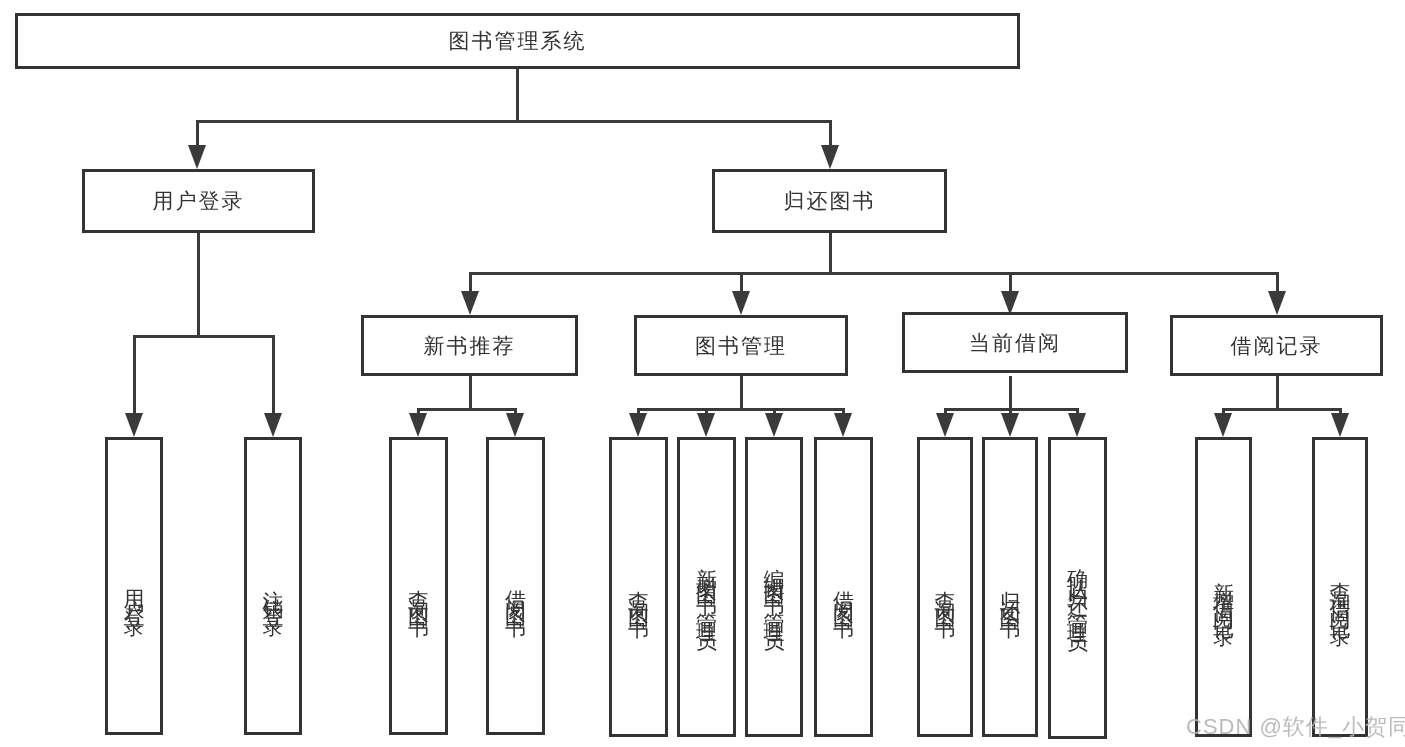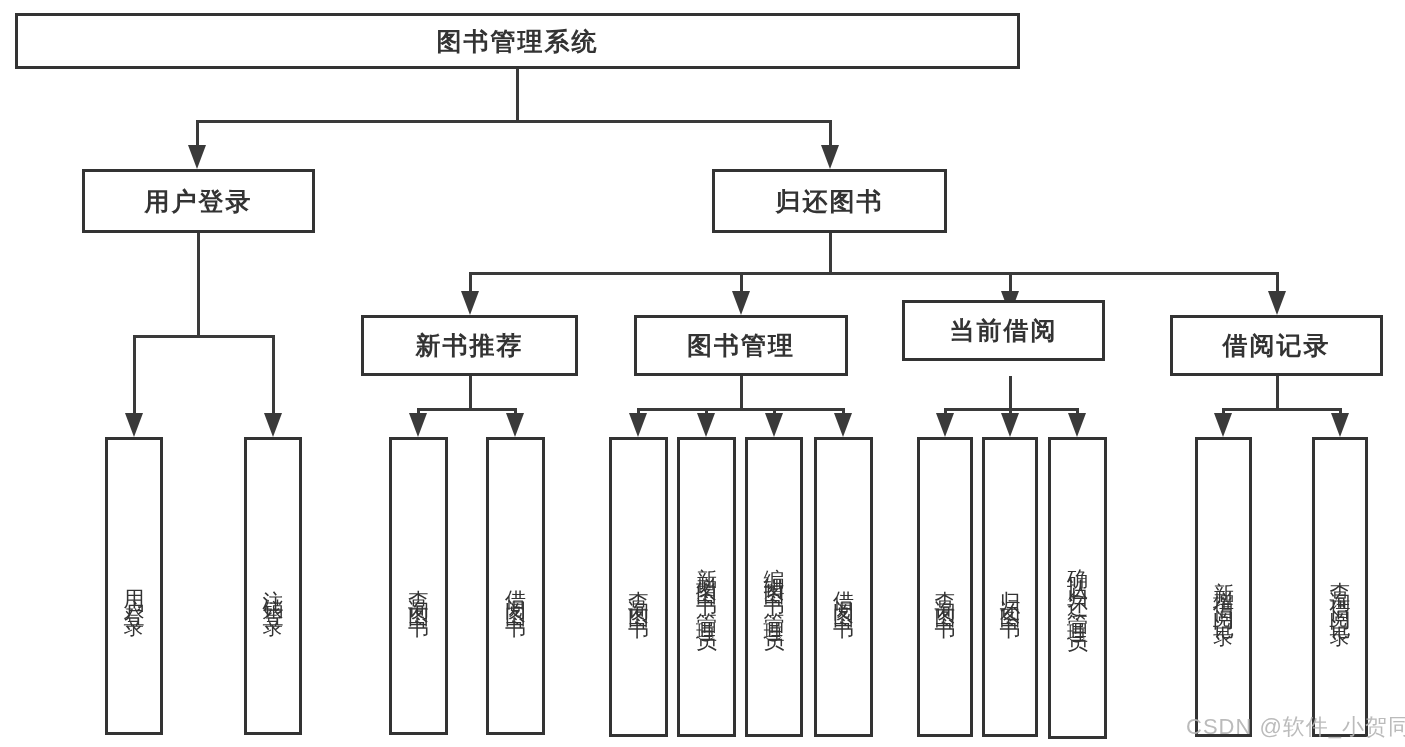--- a/index.html
+++ b/index.html
@@ -26,23 +26,22 @@
     display:flex;
     align-items:center;
     justify-content:center;
     z-index:1;
   }
   .node .node-label{
     color:var(--text);
     white-space:nowrap;
   }
   .node.horiz .node-label{
-    font-size:25px;
+    font-size:21px;
     letter-spacing:2px;
-    font-weight:bold;
   }
   .node.vert .node-label{
     writing-mode:vertical-rl;
     font-size:21px;
     letter-spacing:9px;
     margin-bottom:-9px; 
   }
   .cline{
     position:absolute;
     background:var(--line);
@@ -132,21 +131,21 @@
     </div>
     <div class="node horiz" style="left: 712px; top: 169px; width: 235px; height: 64px;">
       <span class="node-label">归还图书</span>
     </div>
     <div class="node horiz" style="left: 361px; top: 315px; width: 217px; height: 61px;">
       <span class="node-label">新书推荐</span>
     </div>
     <div class="node horiz" style="left: 634px; top: 315px; width: 214px; height: 61px;">
       <span class="node-label">图书管理</span>
     </div>
-    <div class="node horiz" style="left: 902px; top: 300px; width: 203px; height: 61px;">
+    <div class="node horiz" style="left: 902px; top: 312px; width: 226px; height: 61px;">
       <span class="node-label">当前借阅</span>
     </div>
     <div class="node horiz" style="left: 1170px; top: 315px; width: 213px; height: 61px;">
       <span class="node-label">借阅记录</span>
     </div>
     <div class="node vert" style="left: 105px; top: 437px; width: 58px; height: 298px;">
       <span class="node-label">用户登录</span>
     </div>
     <div class="node vert" style="left: 244px; top: 437px; width: 58px; height: 298px;">
       <span class="node-label">注销登录</span>

